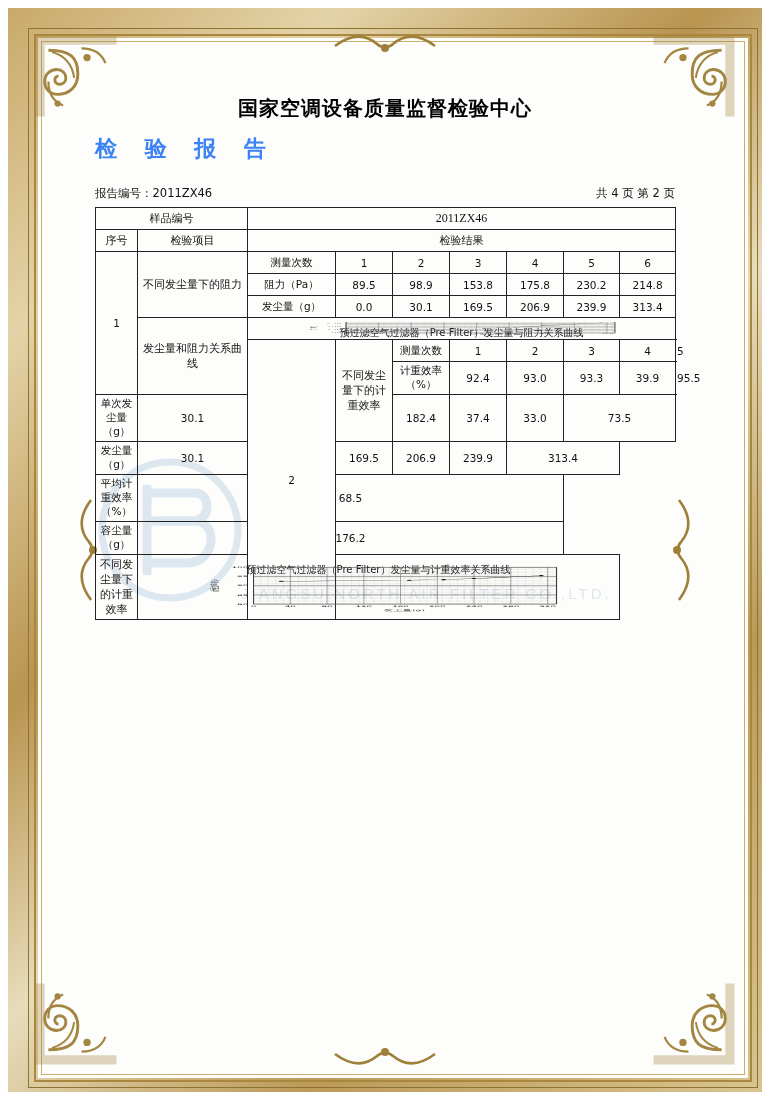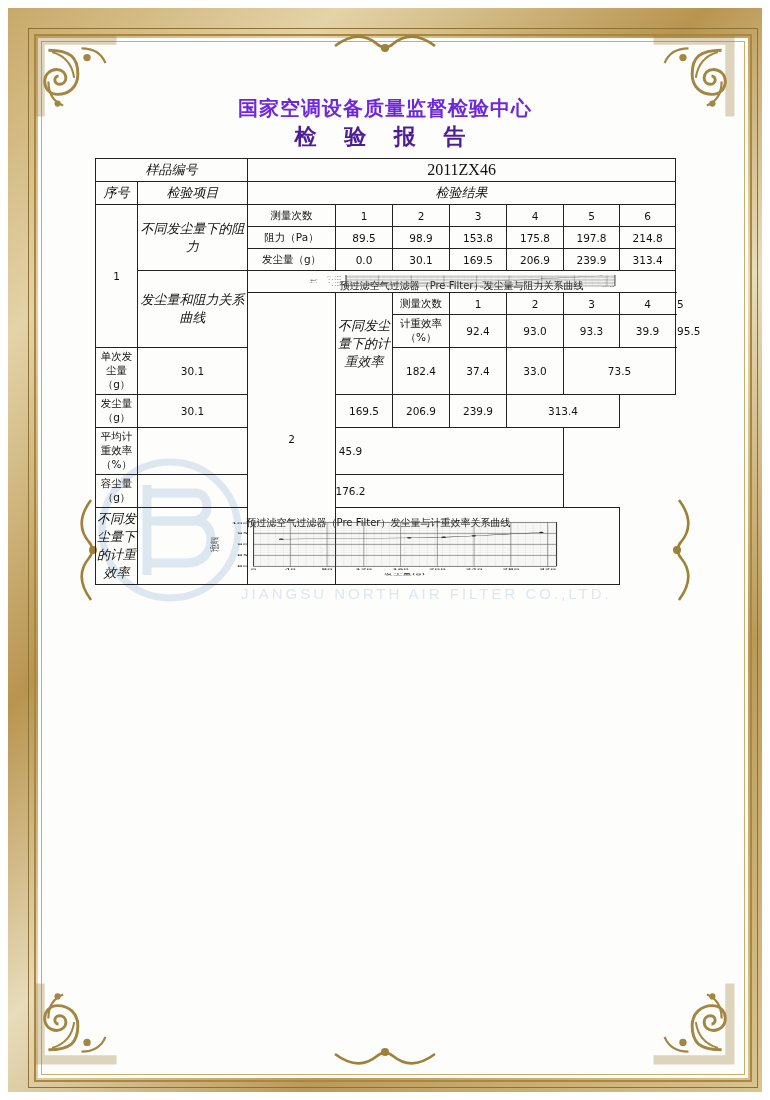--- a/index.html
+++ b/index.html
@@ -68,43 +68,43 @@
   }
   .wm-logo{
     position:absolute;left:40px;top:10px;width:150px;height:150px;
   }
 
   
   .doc{
     position:absolute;left:95px;top:95px;width:580px;z-index:6;
   }
   .title1{
-    text-align:center;font-size:20px;font-weight:bold;color:#6d28d9;
+    text-align:center;font-size:20px;font-weight:bold;color:#000000;
     letter-spacing:1px;font-family:"DejaVu Sans", sans-serif;
   }
   .title2{
-    text-align:center;font-size:22px;font-weight:bold;color:#4c1d95;
-    letter-spacing:10px;font-family:"DejaVu Sans", sans-serif;
+    font-size:22px;font-weight:bold;color:#3b82f6;
+    letter-spacing:10px;margin-top:12px;font-family:"DejaVu Sans", sans-serif;
   }
   .meta-row{
     display:flex;justify-content:space-between;align-items:flex-end;
     margin-top:22px;font-size:11.5px;color:#111;
     font-family:"DejaVu Sans", sans-serif;
   }
   table.main{
     border-collapse:collapse;width:580px;margin-top:6px;
     font-family:"DejaVu Sans", sans-serif;font-size:10.5px;color:#111;
     table-layout:fixed;background:transparent;
   }
   table.main td{
     border:1px solid #222;text-align:center;padding:2px 1px;height:17px;
     background:transparent;
   }
-  .lbl{font-size:13px;font-style:italic;}
-  .sample-id{text-align:left;padding-left:8px;font-family:"Liberation Serif",serif;font-size:16px;}
+  .lbl{font-size:11px;}
+  .sample-id{text-align:left;padding-left:8px;font-family:"Liberation Serif",serif;font-size:12px;}
   .chart-cell{padding:0;height:225px;position:relative;}
   .chart-cell2{padding:0;height:255px;position:relative;}
 
   
   .chart-wrap{position:relative;width:100%;height:100%;}
   .chart-title{
     position:absolute;left:0;right:0;top:6px;text-align:center;
     font-size:10px;font-family:"DejaVu Sans", sans-serif;color:#111;line-height:14px;
   }
   .chart-svg{position:absolute;left:0;top:0;width:100%;height:100%;}
@@ -198,20 +198,24 @@
     <path d="M52 66 H100 C110 66 116 74 116 84 C116 98 106 108 92 108 H52" fill="none" stroke="#bcd2e7" stroke-width="9"></path>
     <path d="M52 30 V120" fill="none" stroke="#bcd2e7" stroke-width="9"></path>
   </svg>
   <div class="wm-sub">JIANGSU NORTH AIR FILTER CO.,LTD.</div>
 </div>
 
 <div class="doc">
   <div class="title1">国家空调设备质量监督检验中心</div>
   <div class="title2">检 验 报 告</div>
 
+  <div class="meta-row">
+    <span>报告编号：2011ZX46</span>
+    <span>共 4 页 第 2 页</span>
+  </div>
 
   <table class="main">
     <colgroup>
       <col style="width:42px">
       <col style="width:110px">
       <col style="width:88px">
       <col style="width:57px">
         <col style="width:57px">
         <col style="width:57px">
       <col style="width:57px">
@@ -241,21 +245,21 @@
         <td>4</td>
         <td>5</td>
         <td>6</td>
       </tr>
       <tr>
         <td>阻力（Pa）</td>
         <td>89.5</td>
         <td>98.9</td>
         <td>153.8</td>
         <td>175.8</td>
-        <td>197.8</td>
+        <td>230.2</td>
         <td>214.8</td>
       </tr>
       <tr>
         <td>发尘量（g）</td>
         <td>0.0</td>
         <td>30.1</td>
         <td>169.5</td>
         <td>206.9</td>
         <td>239.9</td>
         <td>313.4</td>
@@ -355,21 +359,21 @@
 
         <td>发尘量（g）</td>
         <td>30.1</td>
         <td>169.5</td>
         <td>206.9</td>
         <td>239.9</td>
         <td colspan="2">313.4</td>
       </tr>
       <tr>
         <td>平均计重效率（%）</td>
-        <td colspan="6">45.9</td>
+        <td colspan="6">68.5</td>
       </tr>
       <tr>
         <td>容尘量（g）</td>
         <td colspan="6">176.2</td>
       </tr>
 
       <tr>
         <td class="lbl">不同发尘量下的计重效率</td>
         <td colspan="7" class="chart-cell2">
           <div class="chart-wrap">

